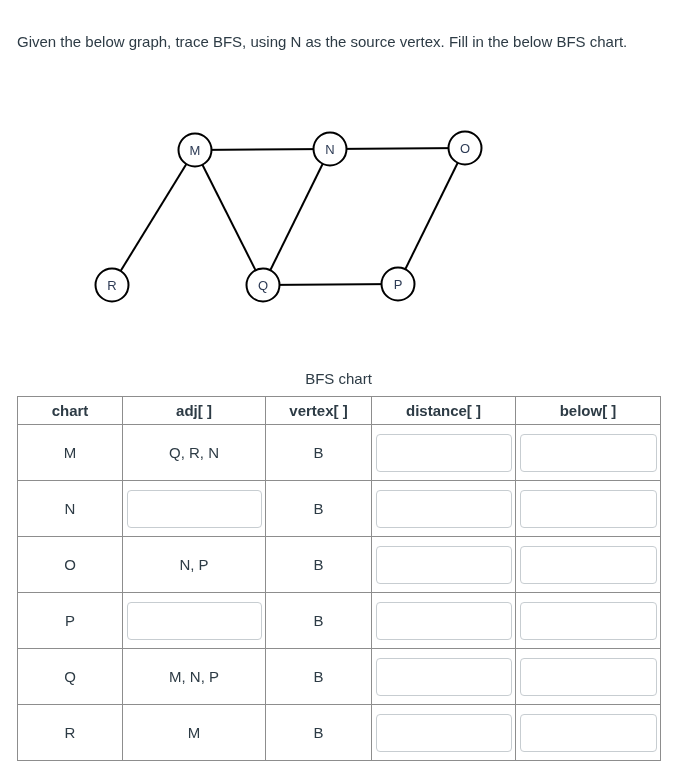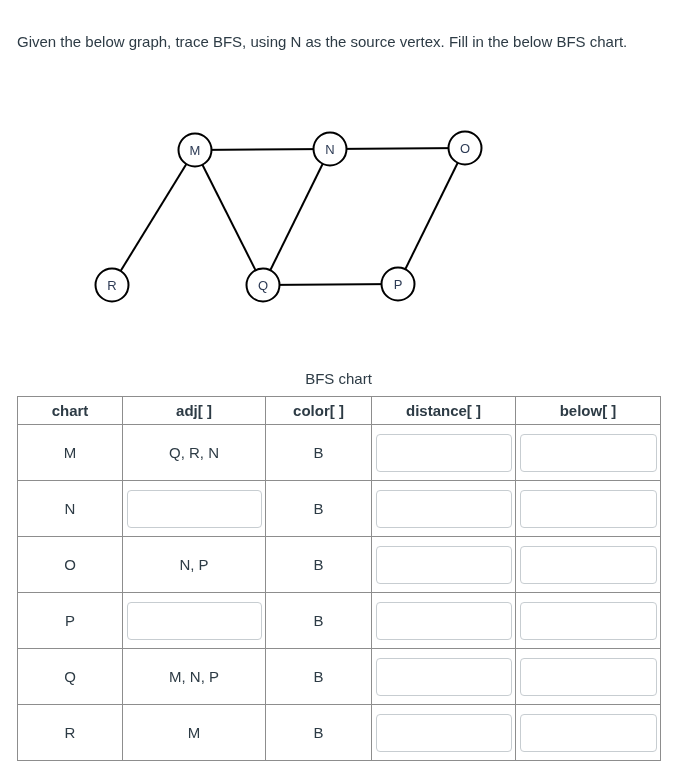--- a/index.html
+++ b/index.html
@@ -129,21 +129,21 @@
         <col style="width:105px">
         <col style="width:143px">
         <col style="width:106px">
         <col style="width:144px">
         <col style="width:145px">
       </colgroup>
       <thead>
         <tr id="header-row">
             <th>chart</th>
             <th>adj[ ]</th>
-            <th>color[ ]</th>
+            <th>vertex[ ]</th>
             <th>distance[ ]</th>
             <th>below[ ]</th>
           </tr>
       </thead>
       <tbody id="table-body">
           <tr>
             <td>M</td>
             <td>Q, R, N</td>
             <td>B</td>
             <td>

